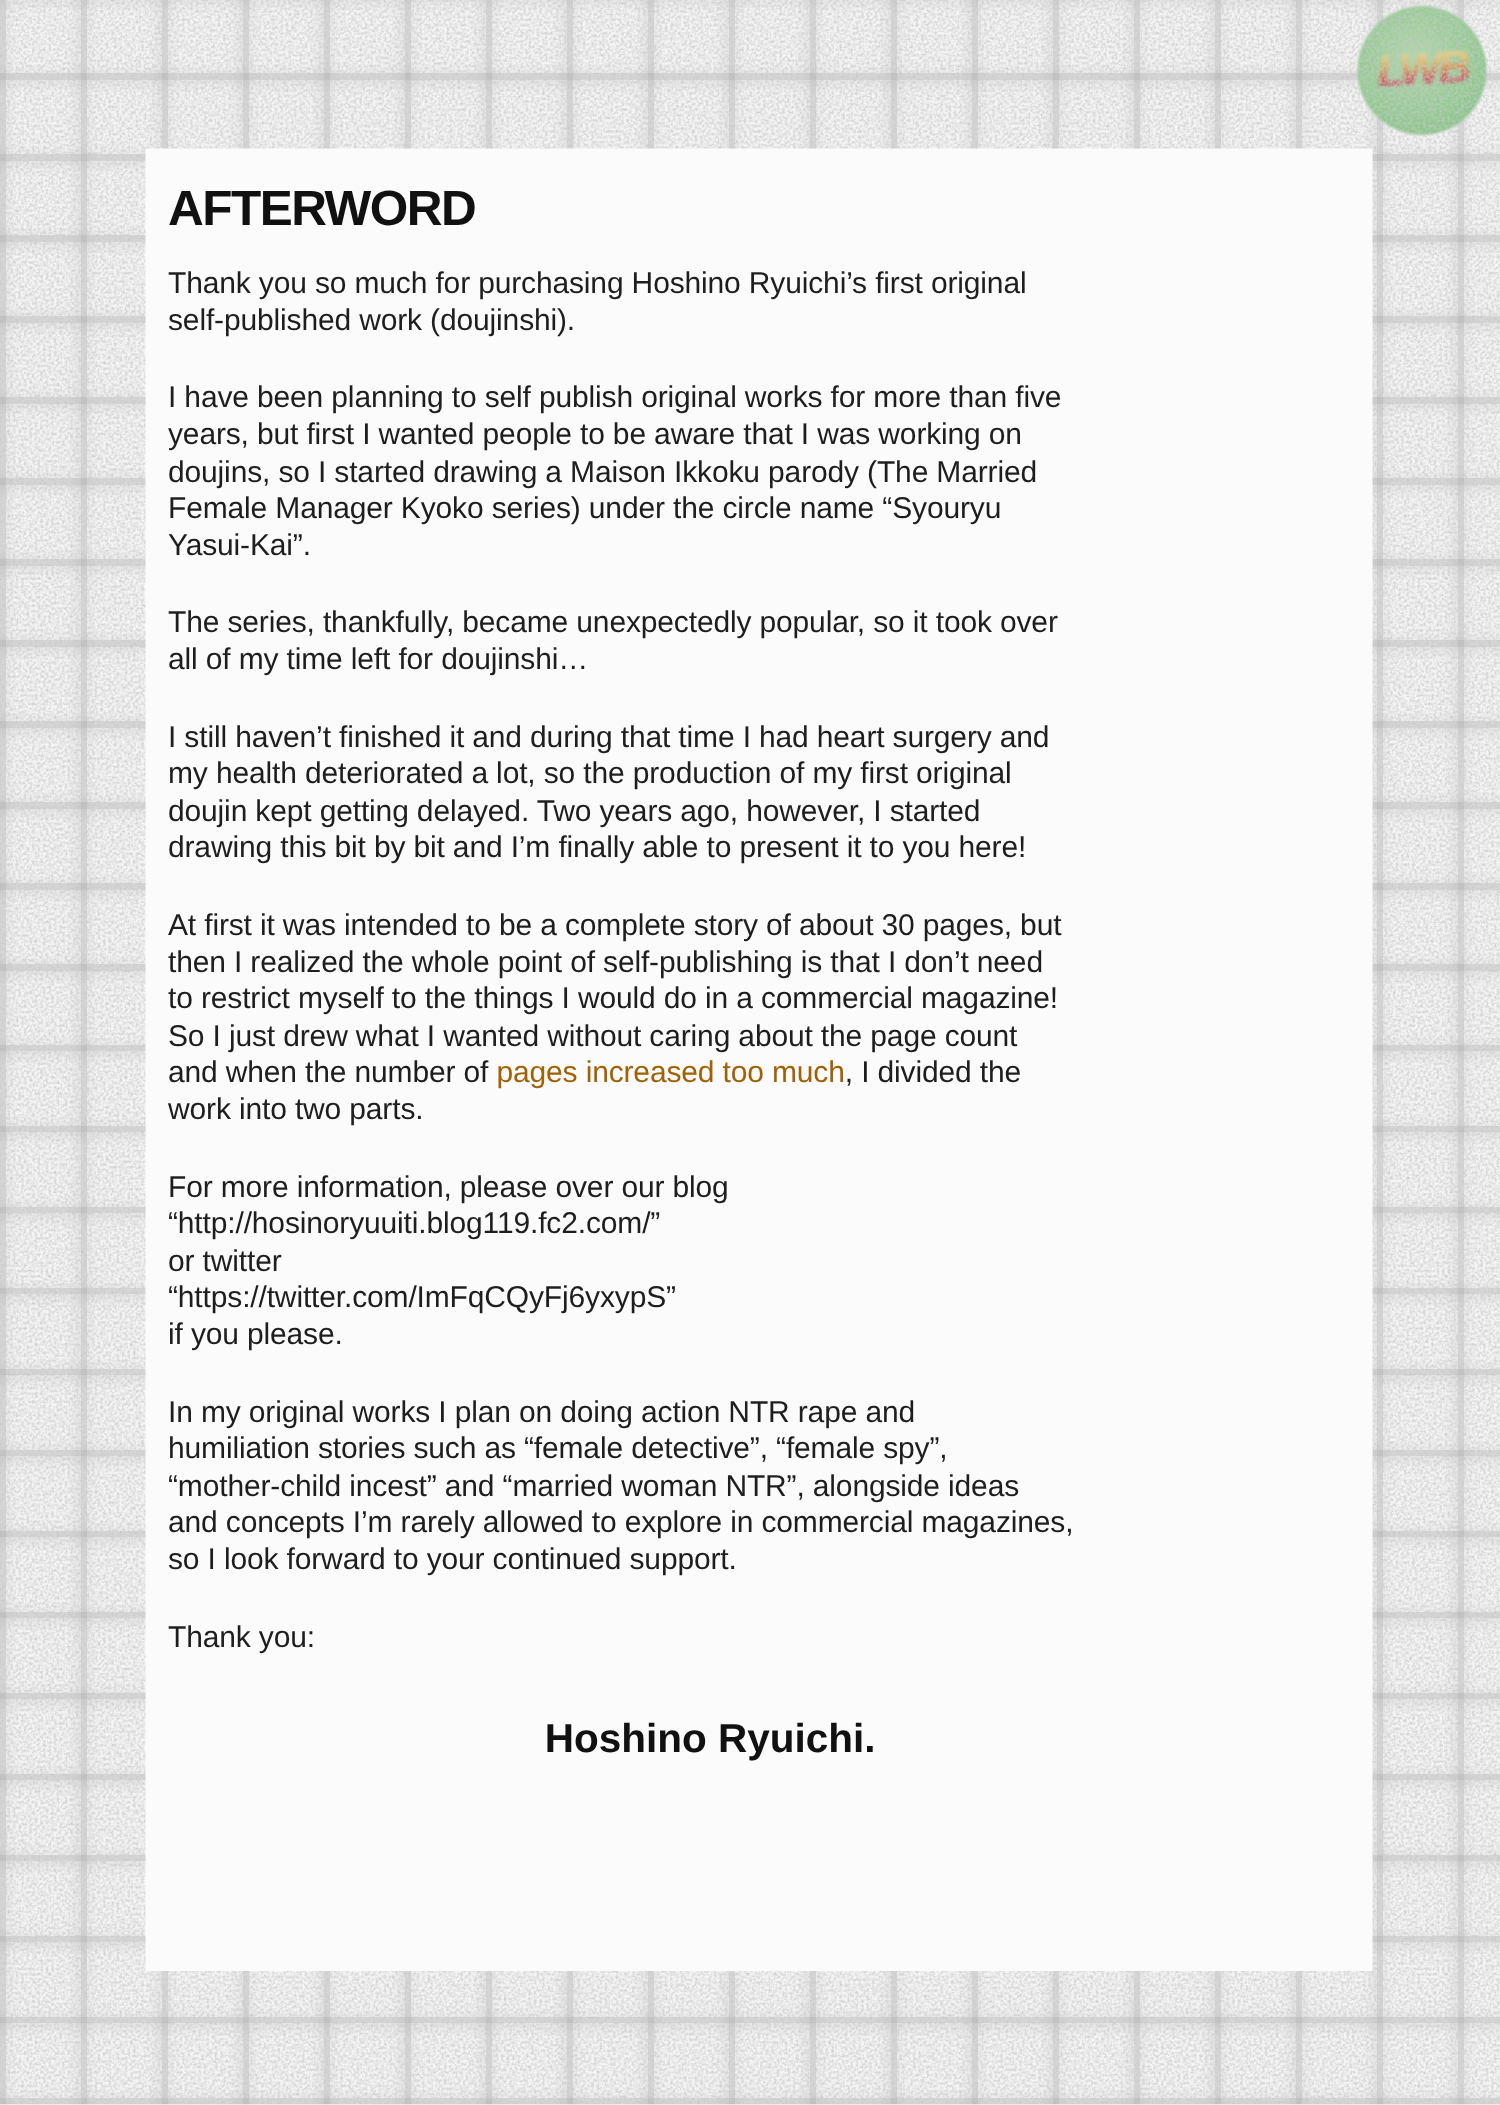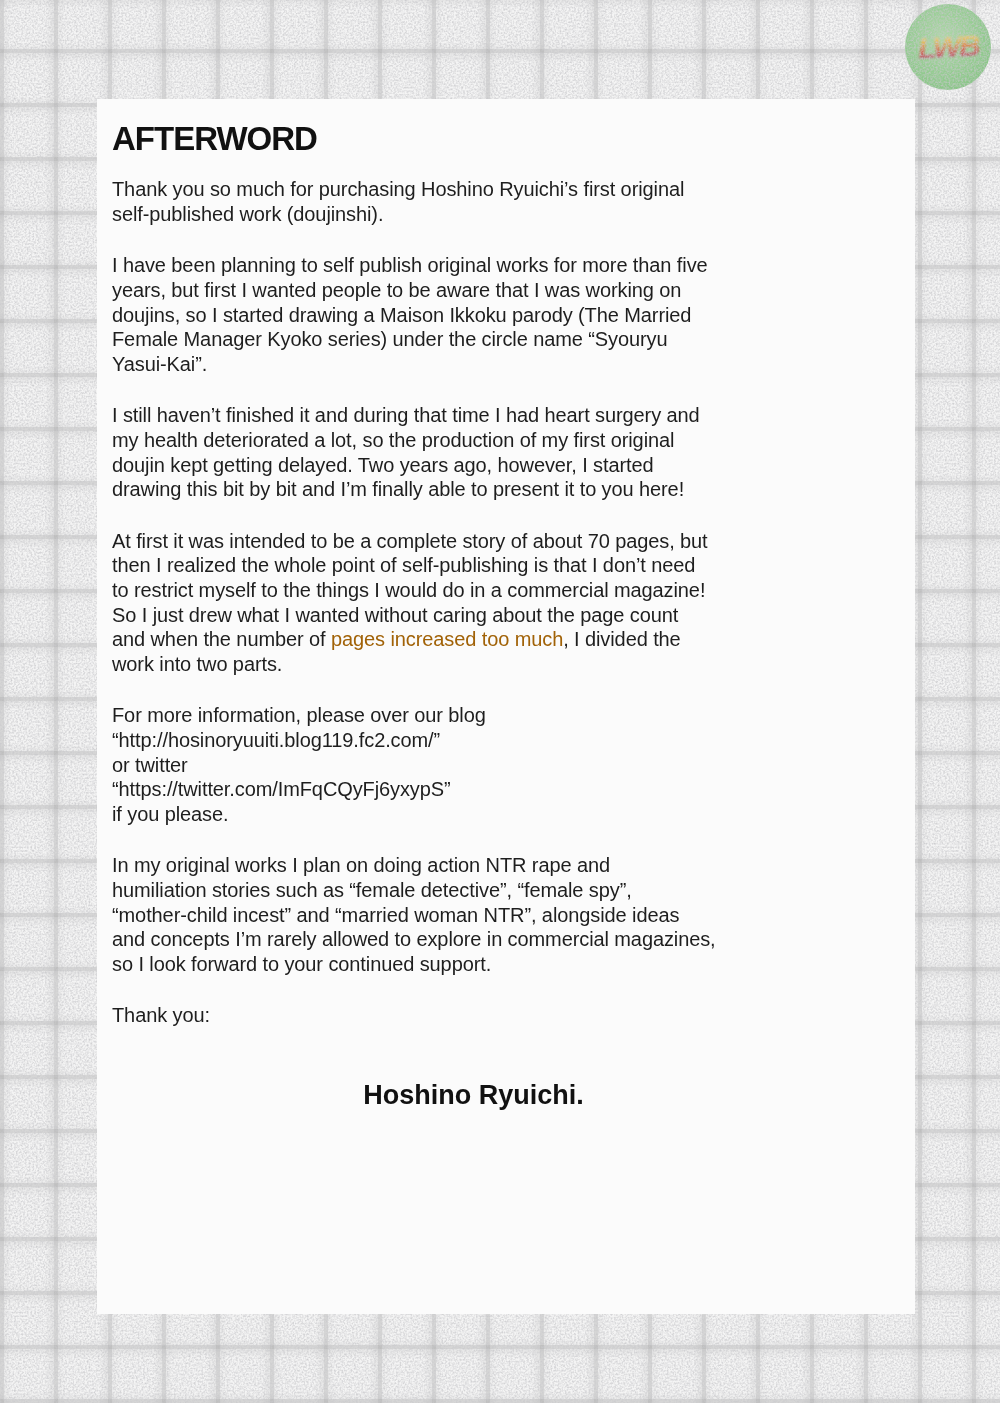--- a/index.html
+++ b/index.html
@@ -62,21 +62,21 @@
   }
   .content p{
     margin:27px 0 0 0;
     font-size:20px;line-height:1.23;
     letter-spacing:-0.1px;
     white-space:pre-line;
   }
   .content p:first-of-type{margin-top:20px;}
   .faded{color:#a16207;}
   .signature{
-    margin-top:52px;
+    margin-top:40px;
     text-align:center;
     transform:translateX(-12px);
     font-size:27px;font-weight:bold;color:#111;
   }
 </style>
 </head>
 <body>
 
 <div id="canvas">
 
@@ -99,27 +99,29 @@
 
     <p>Thank you so much for purchasing Hoshino Ryuichi’s first original
 self-published work (doujinshi).</p>
 
     <p>I have been planning to self publish original works for more than five
 years, but first I wanted people to be aware that I was working on
 doujins, so I started drawing a Maison Ikkoku parody (The Married
 Female Manager Kyoko series) under the circle name “Syouryu
 Yasui-Kai”.</p>
 
+    <p>The series, thankfully, became unexpectedly popular, so it took over
+all of my time left for doujinshi…</p>
 
     <p>I still haven’t finished it and during that time I had heart surgery and
 my health deteriorated a lot, so the production of my first original
 doujin kept getting delayed. Two years ago, however, I started
 drawing this bit by bit and I’m finally able to present it to you here!</p>
 
-    <p><span>At first it was intended to be a complete story of about 70 pages, but
+    <p><span>At first it was intended to be a complete story of about 30 pages, but
 then I realized the whole point of self-publishing is that I don’t need
 to restrict myself to the things I would do in a commercial magazine!
 So I just drew what I wanted without caring about the page count
 and when the number of </span><span class="faded">pages increased too much</span><span>, I divided the
 work into two parts.</span></p>
 
 
     <p>For more information, please over our blog
 “http://hosinoryuuiti.blog119.fc2.com/”
 or twitter

